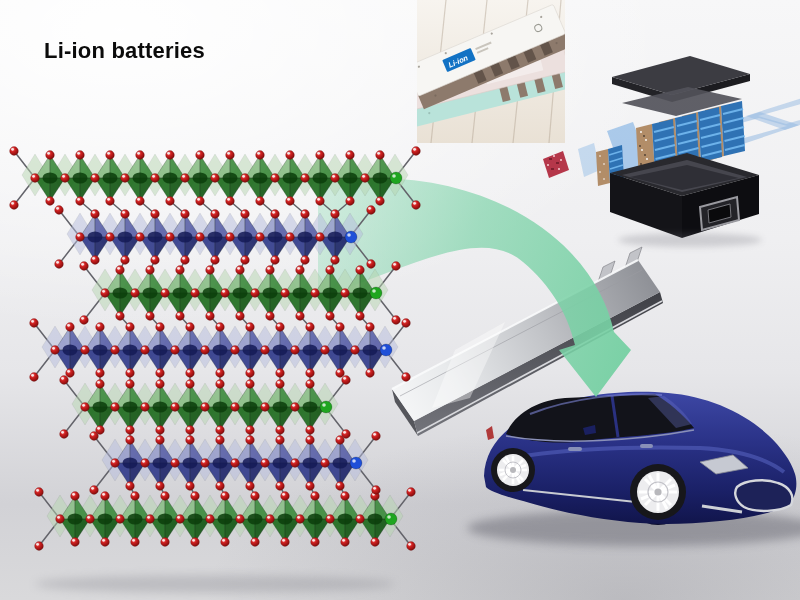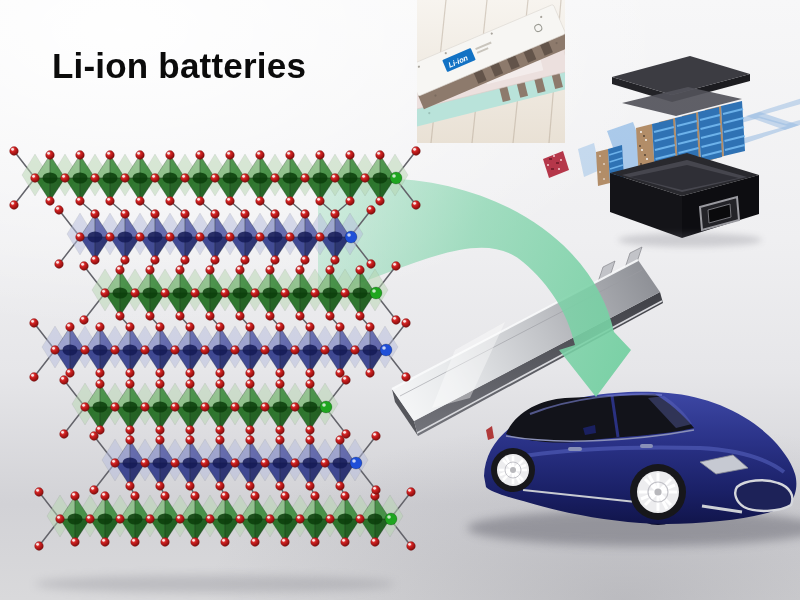--- a/index.html
+++ b/index.html
@@ -5,22 +5,22 @@
   html,body{margin:0;padding:0;background:#888;}
   .stage{
     position:relative;width:800px;height:600px;overflow:hidden;
     font-family:"Liberation Sans", sans-serif;
     background:
       radial-gradient(ellipse 900px 480px at 15% 5%, rgba(255,255,255,0.95), rgba(255,255,255,0) 62%),
       radial-gradient(ellipse 700px 300px at 78% 100%, rgba(110,110,120,0.28), rgba(110,110,120,0) 60%),
       linear-gradient(180deg,#f7f7f8 0%, #efeff1 40%, #e6e6e9 62%, #d2d2d6 84%, #d9d9db 100%);
   }
   .title{
-    position:absolute;left:44px;top:38px;margin:8px;
-    font-size:35px;font-weight:700;color:#0b0b0b;letter-spacing:0.2px;
+    position:absolute;left:44px;top:38px;margin:0;
+    font-size:22px;font-weight:700;color:#0b0b0b;letter-spacing:0.2px;
   }
   svg{position:absolute;left:0;top:0;}
   text{font-family:"Liberation Sans", sans-serif;}
 </style>
 </head>
 <body>
 
 <div class="stage">
   <h1 class="title">Li-ion batteries</h1>
 

